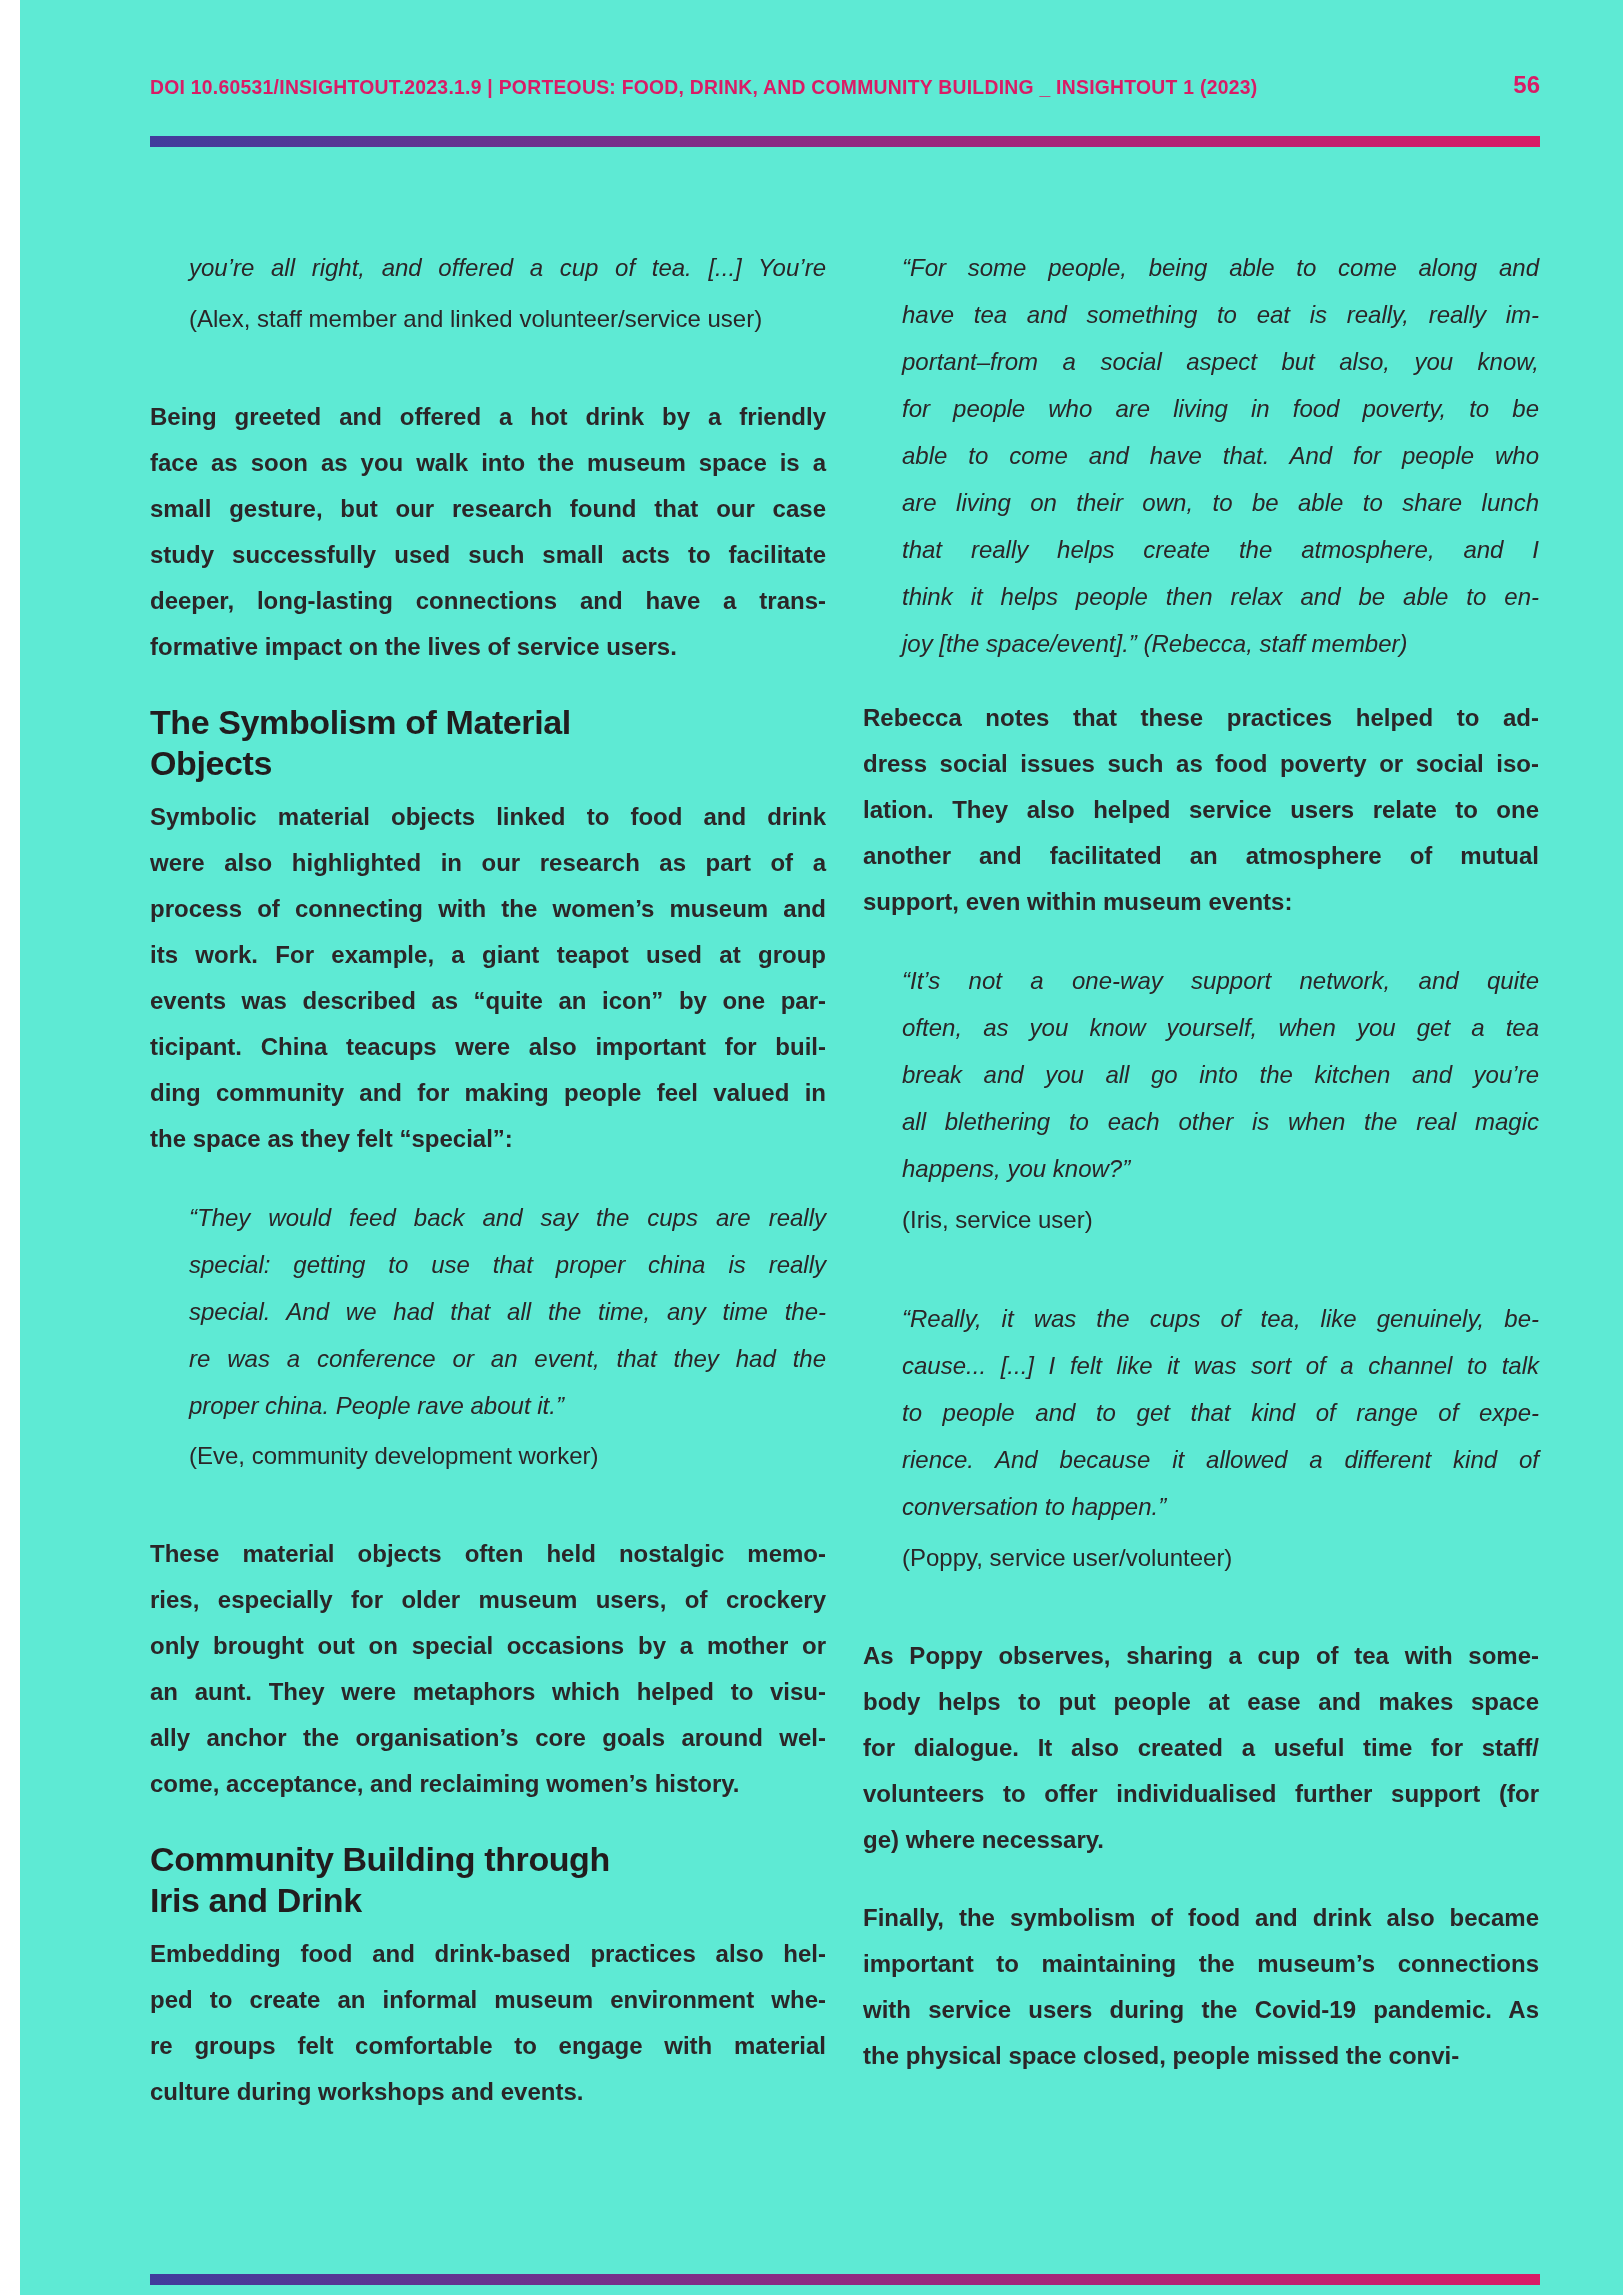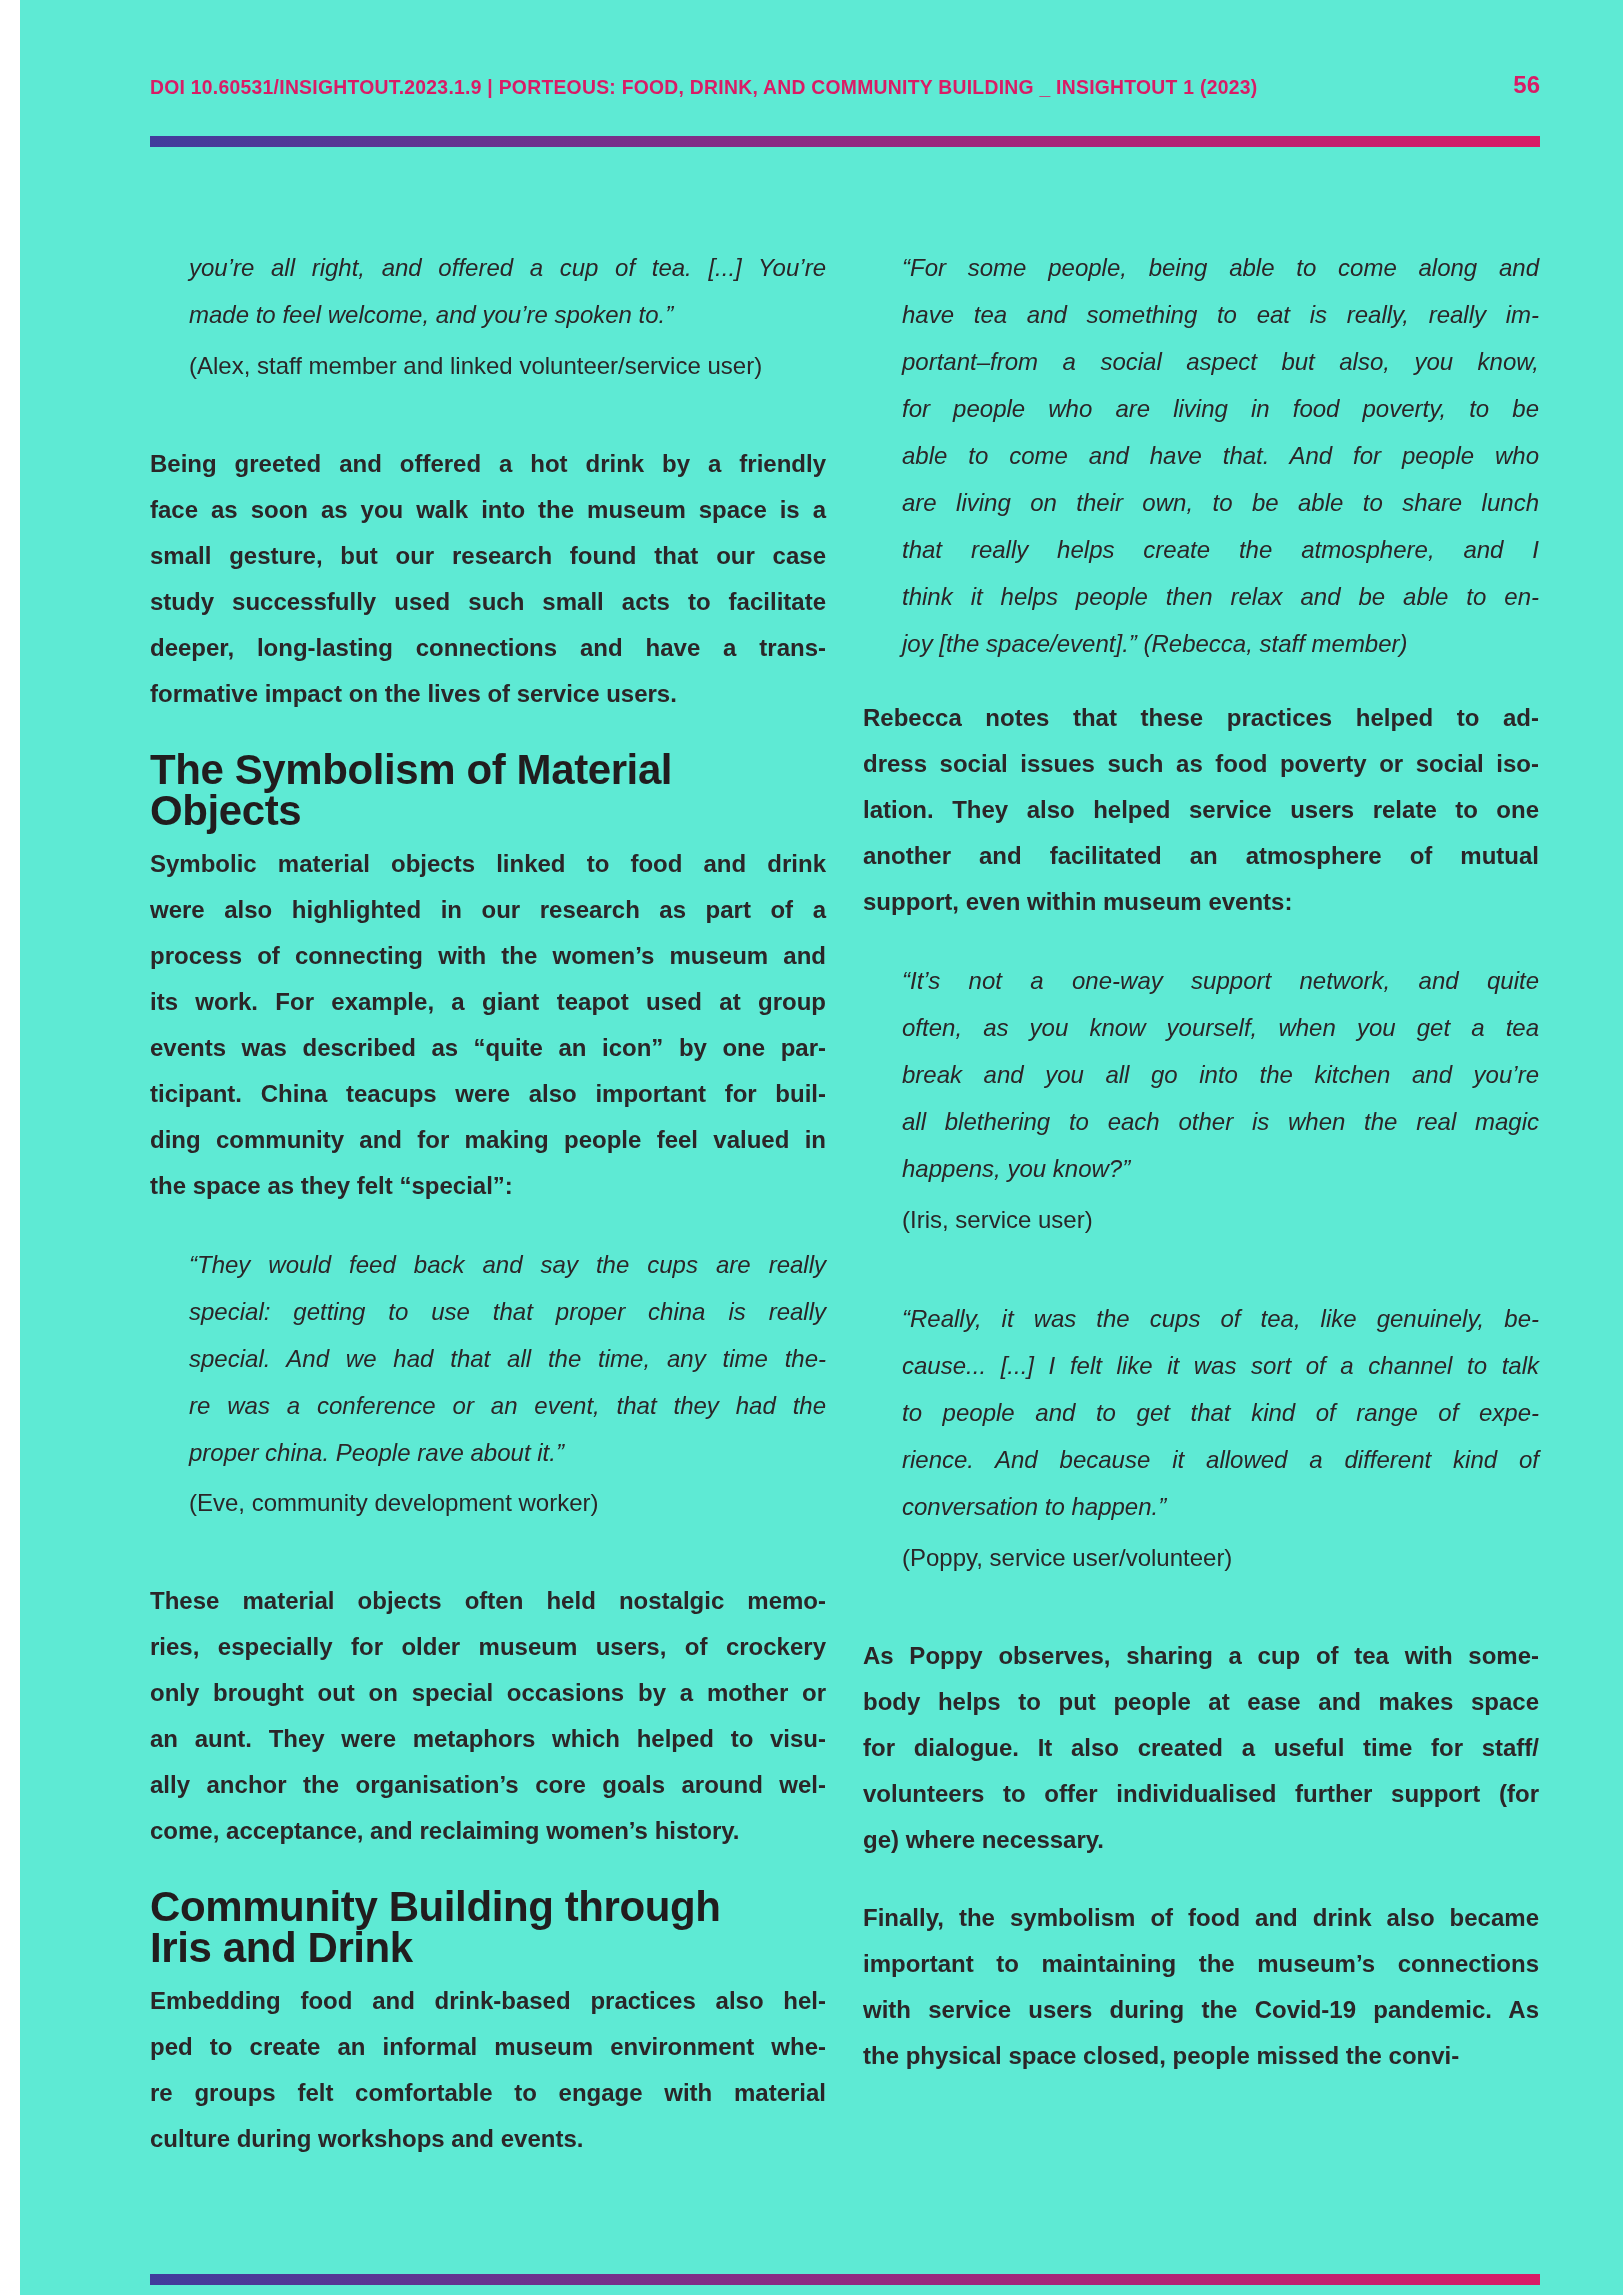--- a/index.html
+++ b/index.html
@@ -12,21 +12,21 @@
   #page-number{position:absolute;right:103px;top:71px;font-size:24px;font-weight:700;color:#d91c66;}
   .grad-rule{position:absolute;left:130px;width:1390px;height:11.4px;
         background:linear-gradient(90deg,#413c9c 0%,#8a2b84 45%,#d91c66 100%);}
   #header-rule{top:136px;}
   #footer-rule{top:2274px;}
   
   #content{position:absolute;left:130px;top:244px;width:1390px;display:flex;gap:37px;}
   .col{flex:0 0 676px;width:676px;}
   
   .block{margin:0 0 32px 0;}
-  .heading{font-size:42px;line-height:41px;font-weight:700;color:#211d1e;
+  .heading{font-size:34px;line-height:41px;font-weight:700;color:#211d1e;
         letter-spacing:-0.4px;margin:0 0 9.7px 0;}
   .para .line{font-size:24px;line-height:46px;font-weight:bold;}
   .quote{font-style:italic;padding-left:39px;margin-bottom:4.9px;}
   .quote .line{font-size:24px;line-height:47px;}
   .attribution{padding-left:39px;margin-bottom:52px;}
   .attribution .line{font-size:24px;line-height:46px;}
   .para + .quote{margin-top:24px;}
   .quote + .para{margin-top:28px;}
   .line{text-align:justify;}
   .line.jl{text-align-last:justify;}
@@ -36,21 +36,20 @@
 
 <div id="page">
   <div id="running-head">DOI 10.60531/INSIGHTOUT.2023.1.9 | PORTEOUS: FOOD, DRINK, AND COMMUNITY BUILDING _ INSIGHTOUT 1 (2023)</div>
   <div id="page-number">56</div>
   <div id="header-rule" class="grad-rule"></div>
 
   <div id="content">
     <div class="col" id="col-left">
         <div class="block quote">
           <div class="line jl">you’re all right, and offered a cup of tea. [...] You’re</div>
-          <div class="line">made to feel welcome, and you’re spoken to.”</div>
         </div>
         <div class="block attribution">
           <div class="line">(Alex, staff member and linked volunteer/service user)</div>
         </div>
         <div class="block para">
           <div class="line jl">Being greeted and offered a hot drink by a friendly</div>
           <div class="line jl">face as soon as you walk into the museum space is a</div>
           <div class="line jl">small gesture, but our research found that our case</div>
           <div class="line jl">study successfully used such small acts to facilitate</div>
           <div class="line jl">deeper, long-lasting connections and have a trans-</div>

